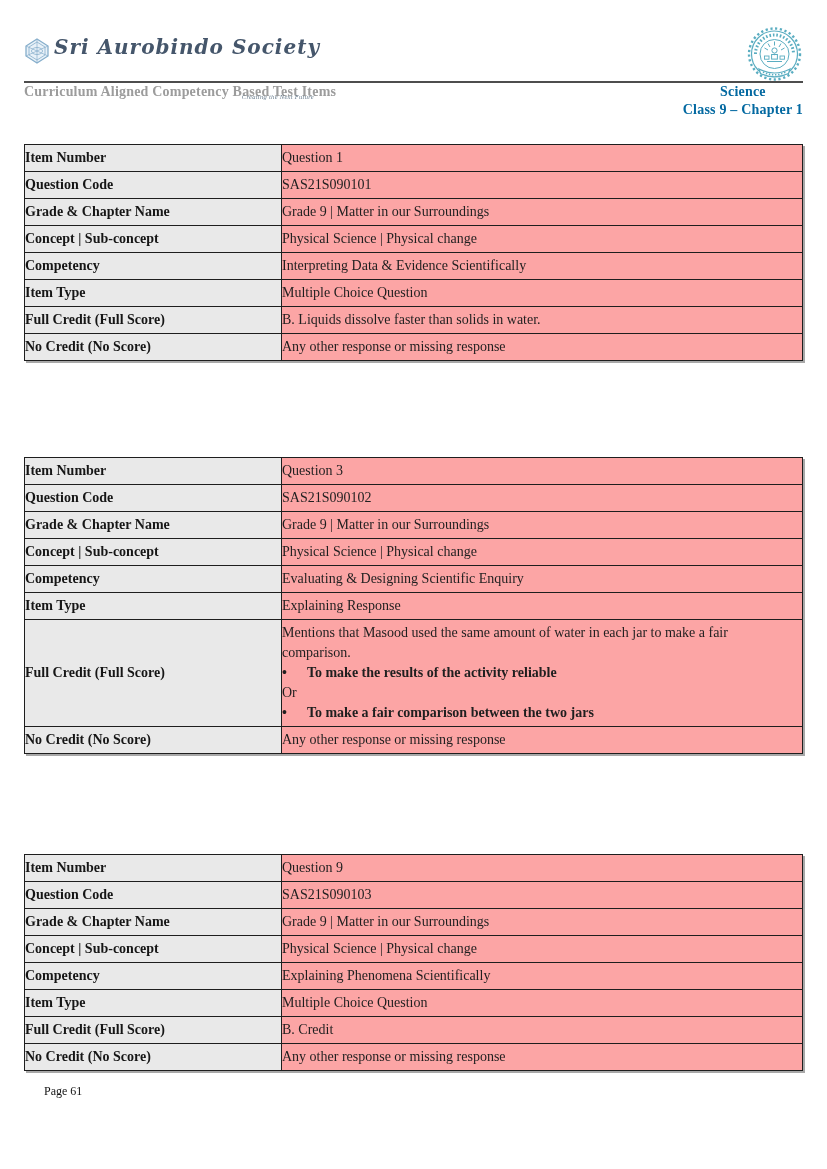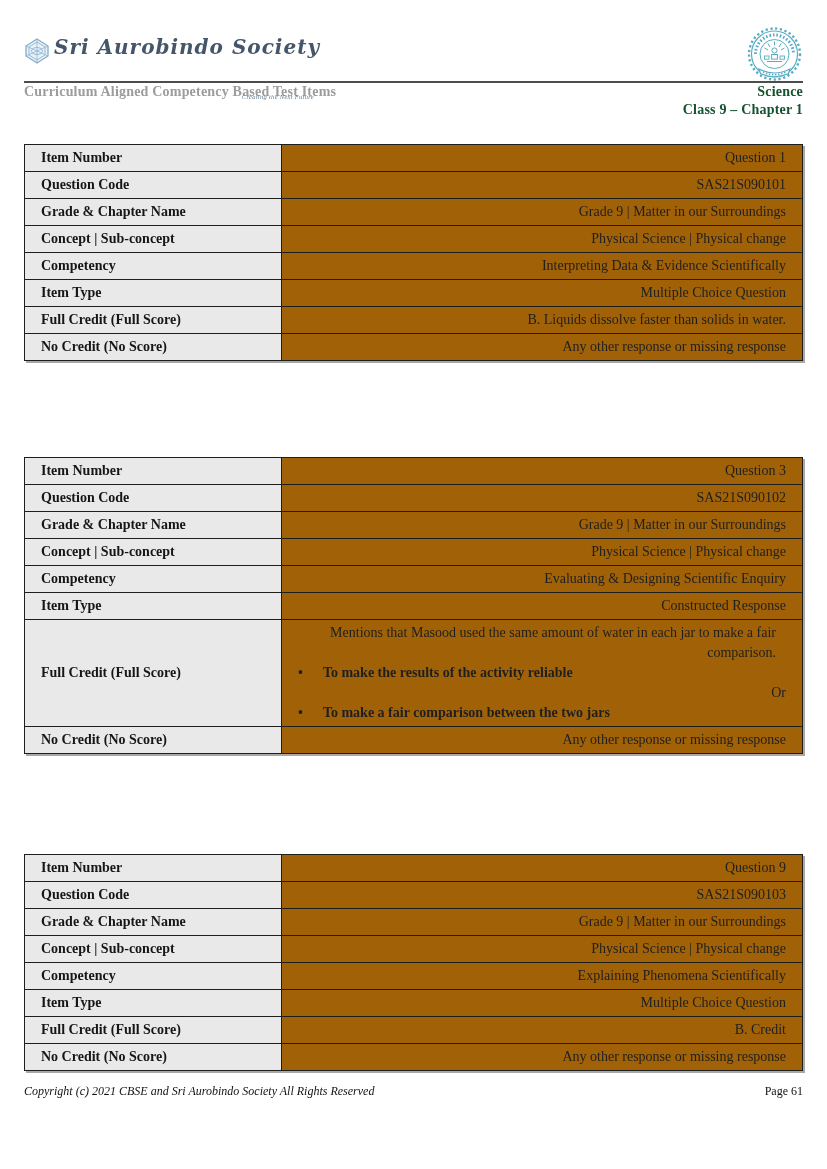--- a/index.html
+++ b/index.html
@@ -28,39 +28,39 @@
   .brand-tagline {
     font-size:6.5px; color:#64788a;
     align-self:flex-end; margin-right:6px; margin-top:-1px;
     letter-spacing:.3px; font-style:italic;
   }
   .cbse-emblem { position:absolute; right:1px; top:27px; width:55px; height:56px; }
 
   
   .title-row { display:flex; justify-content:space-between; align-items:flex-start; }
   .doc-title { font-size:14px; font-weight:bold; color:#9c9c9c; letter-spacing:.2px; line-height:17px; }
-  .right-titles { text-align:right; font-size:14px; font-weight:bold; color:#14532d; line-height:17.5px; letter-spacing:.2px; }
+  .right-titles { text-align:center; font-size:14px; font-weight:bold; color:#0369a1; line-height:17.5px; letter-spacing:.2px; }
 
   
   table.item-table {
     width:100%; border-collapse:collapse; table-layout:fixed;
     box-shadow:2px 2px 0 0 #a8a8a8;
     background:#fff;
   }
   table.item-table td {
     border:1px solid #1e1e1e;
     font-size:14px; line-height:20px;
-    padding:3px 16px;
+    padding:3px 0;
     height:27px;
     vertical-align:middle;
   }
   td.cell-label {
     width:257px; background:#e9e9e9; font-weight:bold; color:#161616;
   }
-  td.cell-value { background:#a16207; color:#1f1f1f;text-align:right; }
+  td.cell-value { background:#fca5a5; color:#1f1f1f; }
   td.tall { vertical-align:top; }
   .t1 { margin-top:26px; }
   .t2 { margin-top:96px; }
   .t3 { margin-top:100px; }
   .fc-cell { height:123px; }
   .fc-intro { max-width:478px; }
   .fc-bullet { display:flex;font-weight:bold; }
   .fc-bullet::before { content:"\2022"; margin-right:20px; }
   .fc-or { }
 
@@ -174,21 +174,21 @@
     <tr>
       <td class="cell-label">Concept | Sub-concept</td>
       <td class="cell-value">Physical Science | Physical change</td>
     </tr>
     <tr>
       <td class="cell-label">Competency</td>
       <td class="cell-value">Evaluating &amp; Designing Scientific Enquiry</td>
     </tr>
     <tr>
       <td class="cell-label">Item Type</td>
-      <td class="cell-value">Constructed Response</td>
+      <td class="cell-value">Explaining Response</td>
     </tr>
     <tr>
       <td class="cell-label tall">Full Credit (Full Score)</td>
       <td class="cell-value tall fc-cell">
         <p class="fc-intro">Mentions that Masood used the same amount of water in each jar to make a fair comparison.</p>
         <div class="fc-bullet">
               <span>To make the results of the activity reliable</span>
             </div>
         <div class="fc-or">Or</div>
         <div class="fc-bullet">
@@ -234,17 +234,16 @@
       <td class="cell-value">B. Credit</td>
     </tr>
     <tr>
       <td class="cell-label">No Credit (No Score)</td>
       <td class="cell-value">Any other response or missing response</td>
     </tr>
   </tbody>
     </table>
 
   <div class="footer-row">
-    <div class="footer-copyright">Copyright (c) 2021 CBSE and Sri Aurobindo Society All Rights Reserved</div>
     <div class="footer-page">Page 61</div>
   </div>
 
 </div>
 
 </body></html>

